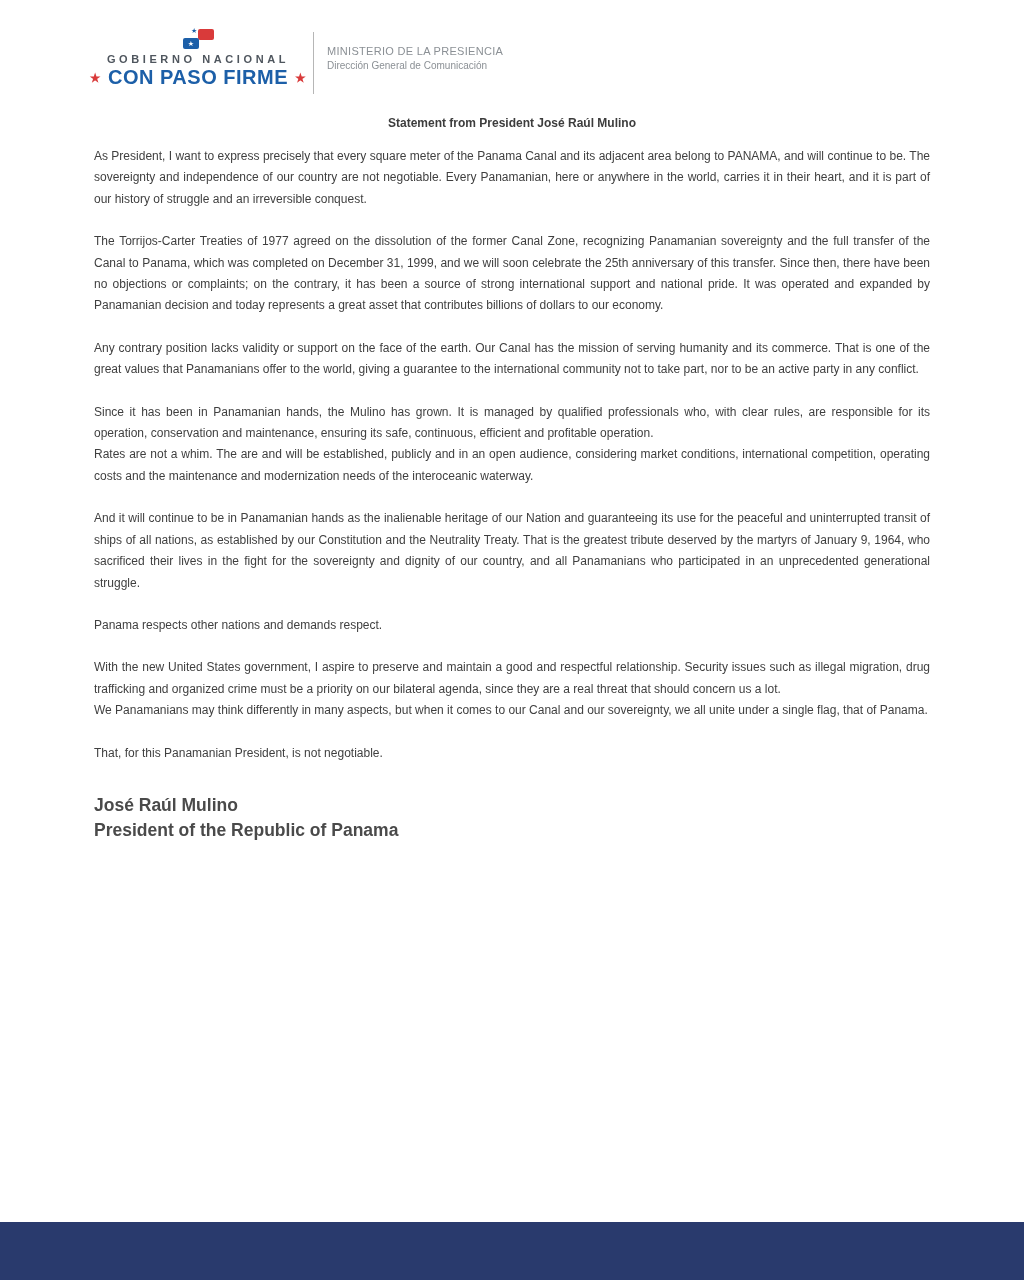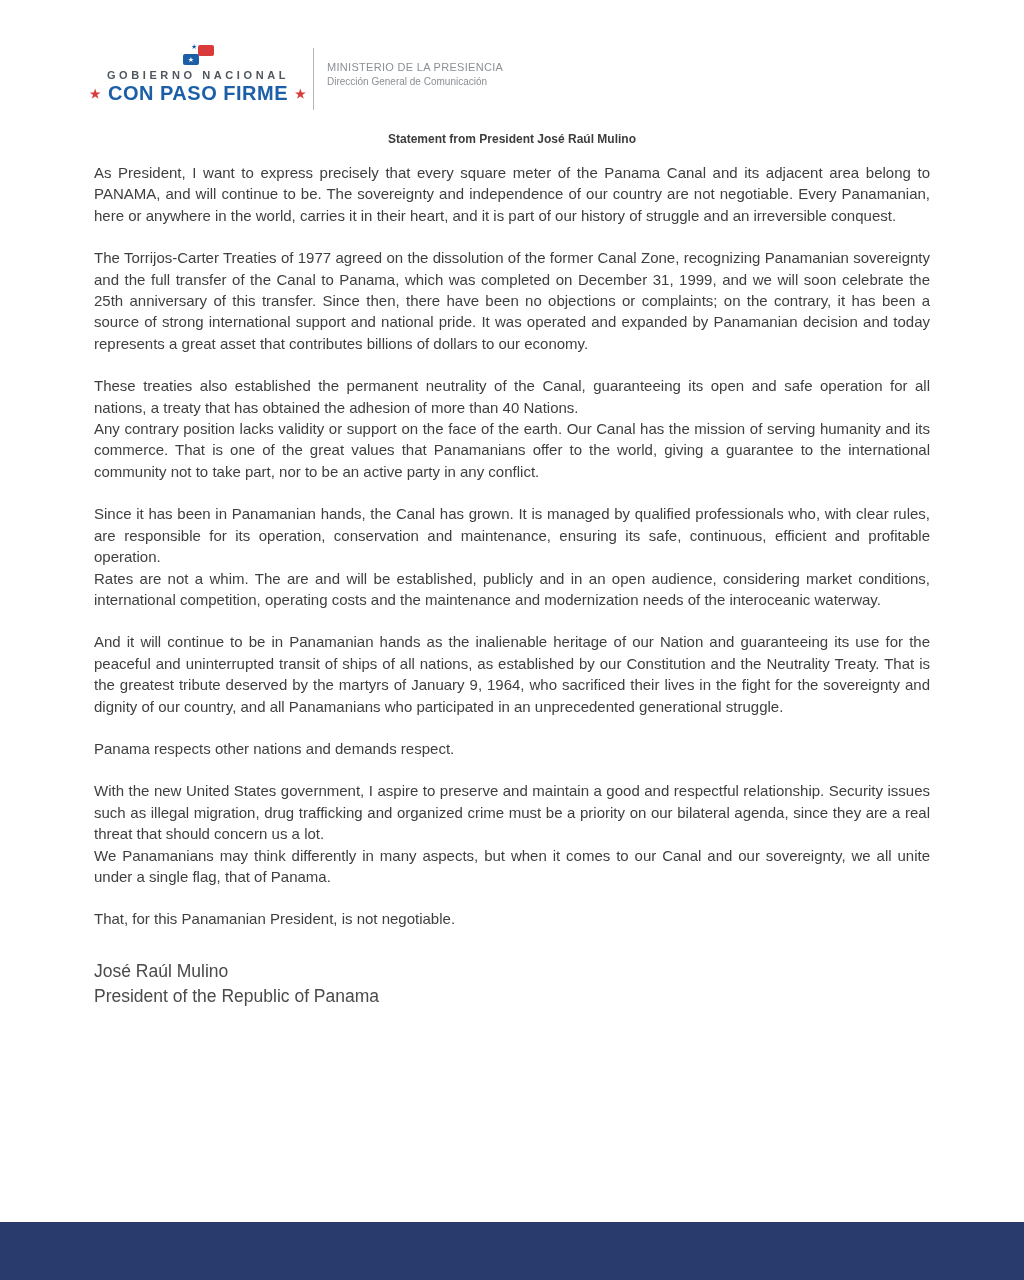--- a/index.html
+++ b/index.html
@@ -4,21 +4,21 @@
 <style>
   html, body { margin:0; padding:0; }
   body {
     width:1024px; height:1280px;
     background:#ffffff;
     font-family:"Liberation Sans", sans-serif;
     position:relative;
     overflow:hidden;
   }
   .page { position:absolute; inset:0; }
-  .content { padding:28px 94px 0 94px;margin-top:16px; }
+  .content { padding:28px 94px 0 94px; }
 
   
   .letterhead { display:flex; align-items:flex-start; }
   .logo-block { width:208px; text-align:center; }
   .flag { position:relative; width:34px; height:23px; margin:0 auto 1px auto; }
   .flag-red {
     position:absolute; right:1px; top:1px; width:16px; height:11px;
     background:var(--logo-red); border-radius:2px;
   }
   .flag-blue {
@@ -43,25 +43,25 @@
 
   .vert-divider { width:1px; height:62px; background:#b6b6b6; margin:4px 13px 0 11px; }
   .ministry { padding-top:17px; color:var(--ministry-gray); }
   .ministry-line1 { font-size:11px; letter-spacing:0.3px; }
   .ministry-line2 { font-size:10px; margin-top:3px; }
 
   
   .date-line { margin-top:47px; font-size:15px; font-weight:bold; color:#3d3d3d; }
   .doc-title { margin-top:22px; text-align:center; font-size:12px; font-weight:bold; color:#3d3d3d; }
   .statement-body {
-    margin-top:16px; font-size:15px; line-height:21.4px;
+    margin-top:16px; font-size:12px; line-height:21.4px;
     color:var(--body-text); text-align:justify;
   }
   .para { margin-bottom:21px; }
-  .closing { margin-top:29px; font-weight:normal; color:#4a4a4a; }
+  .closing { margin-top:29px; font-weight:bold; color:#4a4a4a; }
   .closing-name, .closing-title { font-size:17.5px; line-height:25px; }
 
   
   .footer-bar {
     position:absolute; left:0; right:0; bottom:0; height:58px;
     background:var(--footer-navy);
   }
 </style>
 </head>
 <body>
@@ -94,25 +94,24 @@
     <div class="doc-title">Statement from President José Raúl Mulino</div>
 
     <div class="statement-body">
         <div class="para">
           <div class="seg">As President, I want to express precisely that every square meter of the Panama Canal and its adjacent area belong to PANAMA, and will continue to be. The sovereignty and independence of our country are not negotiable. Every Panamanian, here or anywhere in the world, carries it in their heart, and it is part of our history of struggle and an irreversible conquest.</div>
         </div>
         <div class="para">
           <div class="seg">The Torrijos-Carter Treaties of 1977 agreed on the dissolution of the former Canal Zone, recognizing Panamanian sovereignty and the full transfer of the Canal to Panama, which was completed on December 31, 1999, and we will soon celebrate the 25th anniversary of this transfer. Since then, there have been no objections or complaints; on the contrary, it has been a source of strong international support and national pride. It was operated and expanded by Panamanian decision and today represents a great asset that contributes billions of dollars to our economy.</div>
         </div>
         <div class="para">
-          <div class="seg">These treaties also established the permanent neutrality of the Canal, guaranteeing its open and safe operation for all nations, a treaty that has obtained the adhesion of more than 40 Nations.</div>
           <div class="seg">Any contrary position lacks validity or support on the face of the earth. Our Canal has the mission of serving humanity and its commerce. That is one of the great values that Panamanians offer to the world, giving a guarantee to the international community not to take part, nor to be an active party in any conflict.</div>
         </div>
         <div class="para">
-          <div class="seg">Since it has been in Panamanian hands, the Canal has grown. It is managed by qualified professionals who, with clear rules, are responsible for its operation, conservation and maintenance, ensuring its safe, continuous, efficient and profitable operation.</div>
+          <div class="seg">Since it has been in Panamanian hands, the Mulino has grown. It is managed by qualified professionals who, with clear rules, are responsible for its operation, conservation and maintenance, ensuring its safe, continuous, efficient and profitable operation.</div>
           <div class="seg">Rates are not a whim. The are and will be established, publicly and in an open audience, considering market conditions, international competition, operating costs and the maintenance and modernization needs of the interoceanic waterway.</div>
         </div>
         <div class="para">
           <div class="seg">And it will continue to be in Panamanian hands as the inalienable heritage of our Nation and guaranteeing its use for the peaceful and uninterrupted transit of ships of all nations, as established by our Constitution and the Neutrality Treaty. That is the greatest tribute deserved by the martyrs of January 9, 1964, who sacrificed their lives in the fight for the sovereignty and dignity of our country, and all Panamanians who participated in an unprecedented generational struggle.</div>
         </div>
         <div class="para">
           <div class="seg">Panama respects other nations and demands respect.</div>
         </div>
         <div class="para">
           <div class="seg">With the new United States government, I aspire to preserve and maintain a good and respectful relationship. Security issues such as illegal migration, drug trafficking and organized crime must be a priority on our bilateral agenda, since they are a real threat that should concern us a lot.</div>

